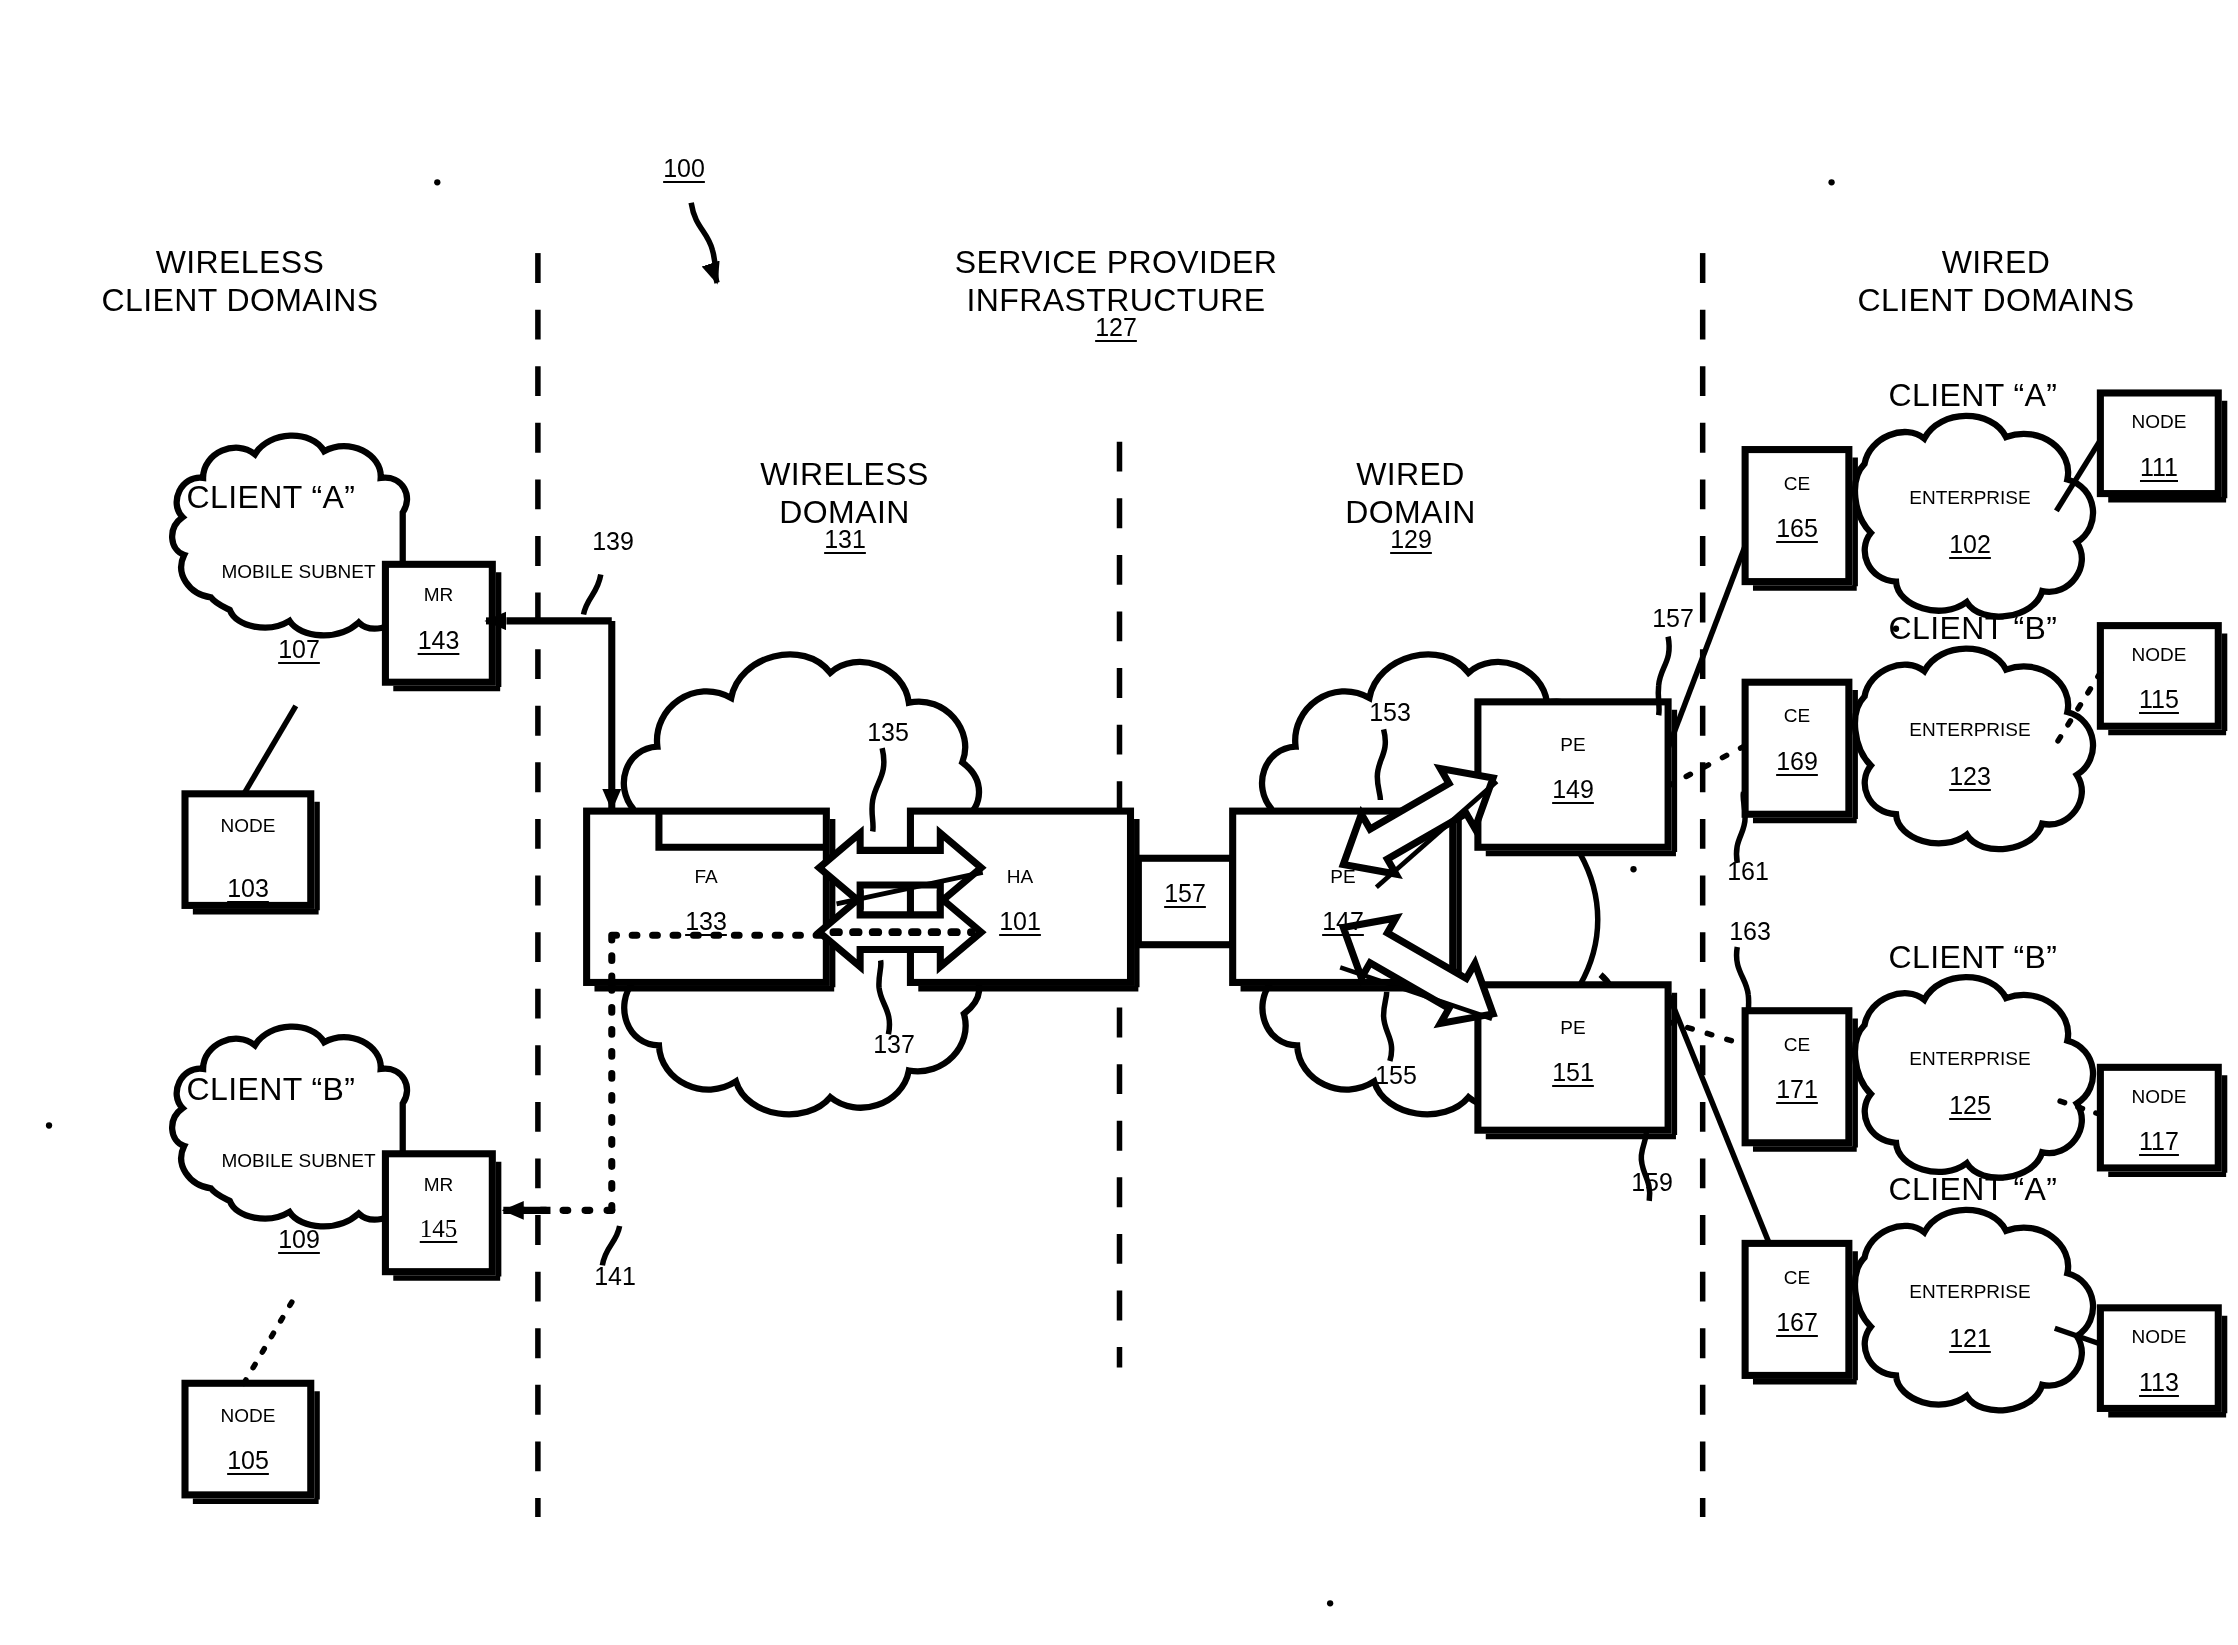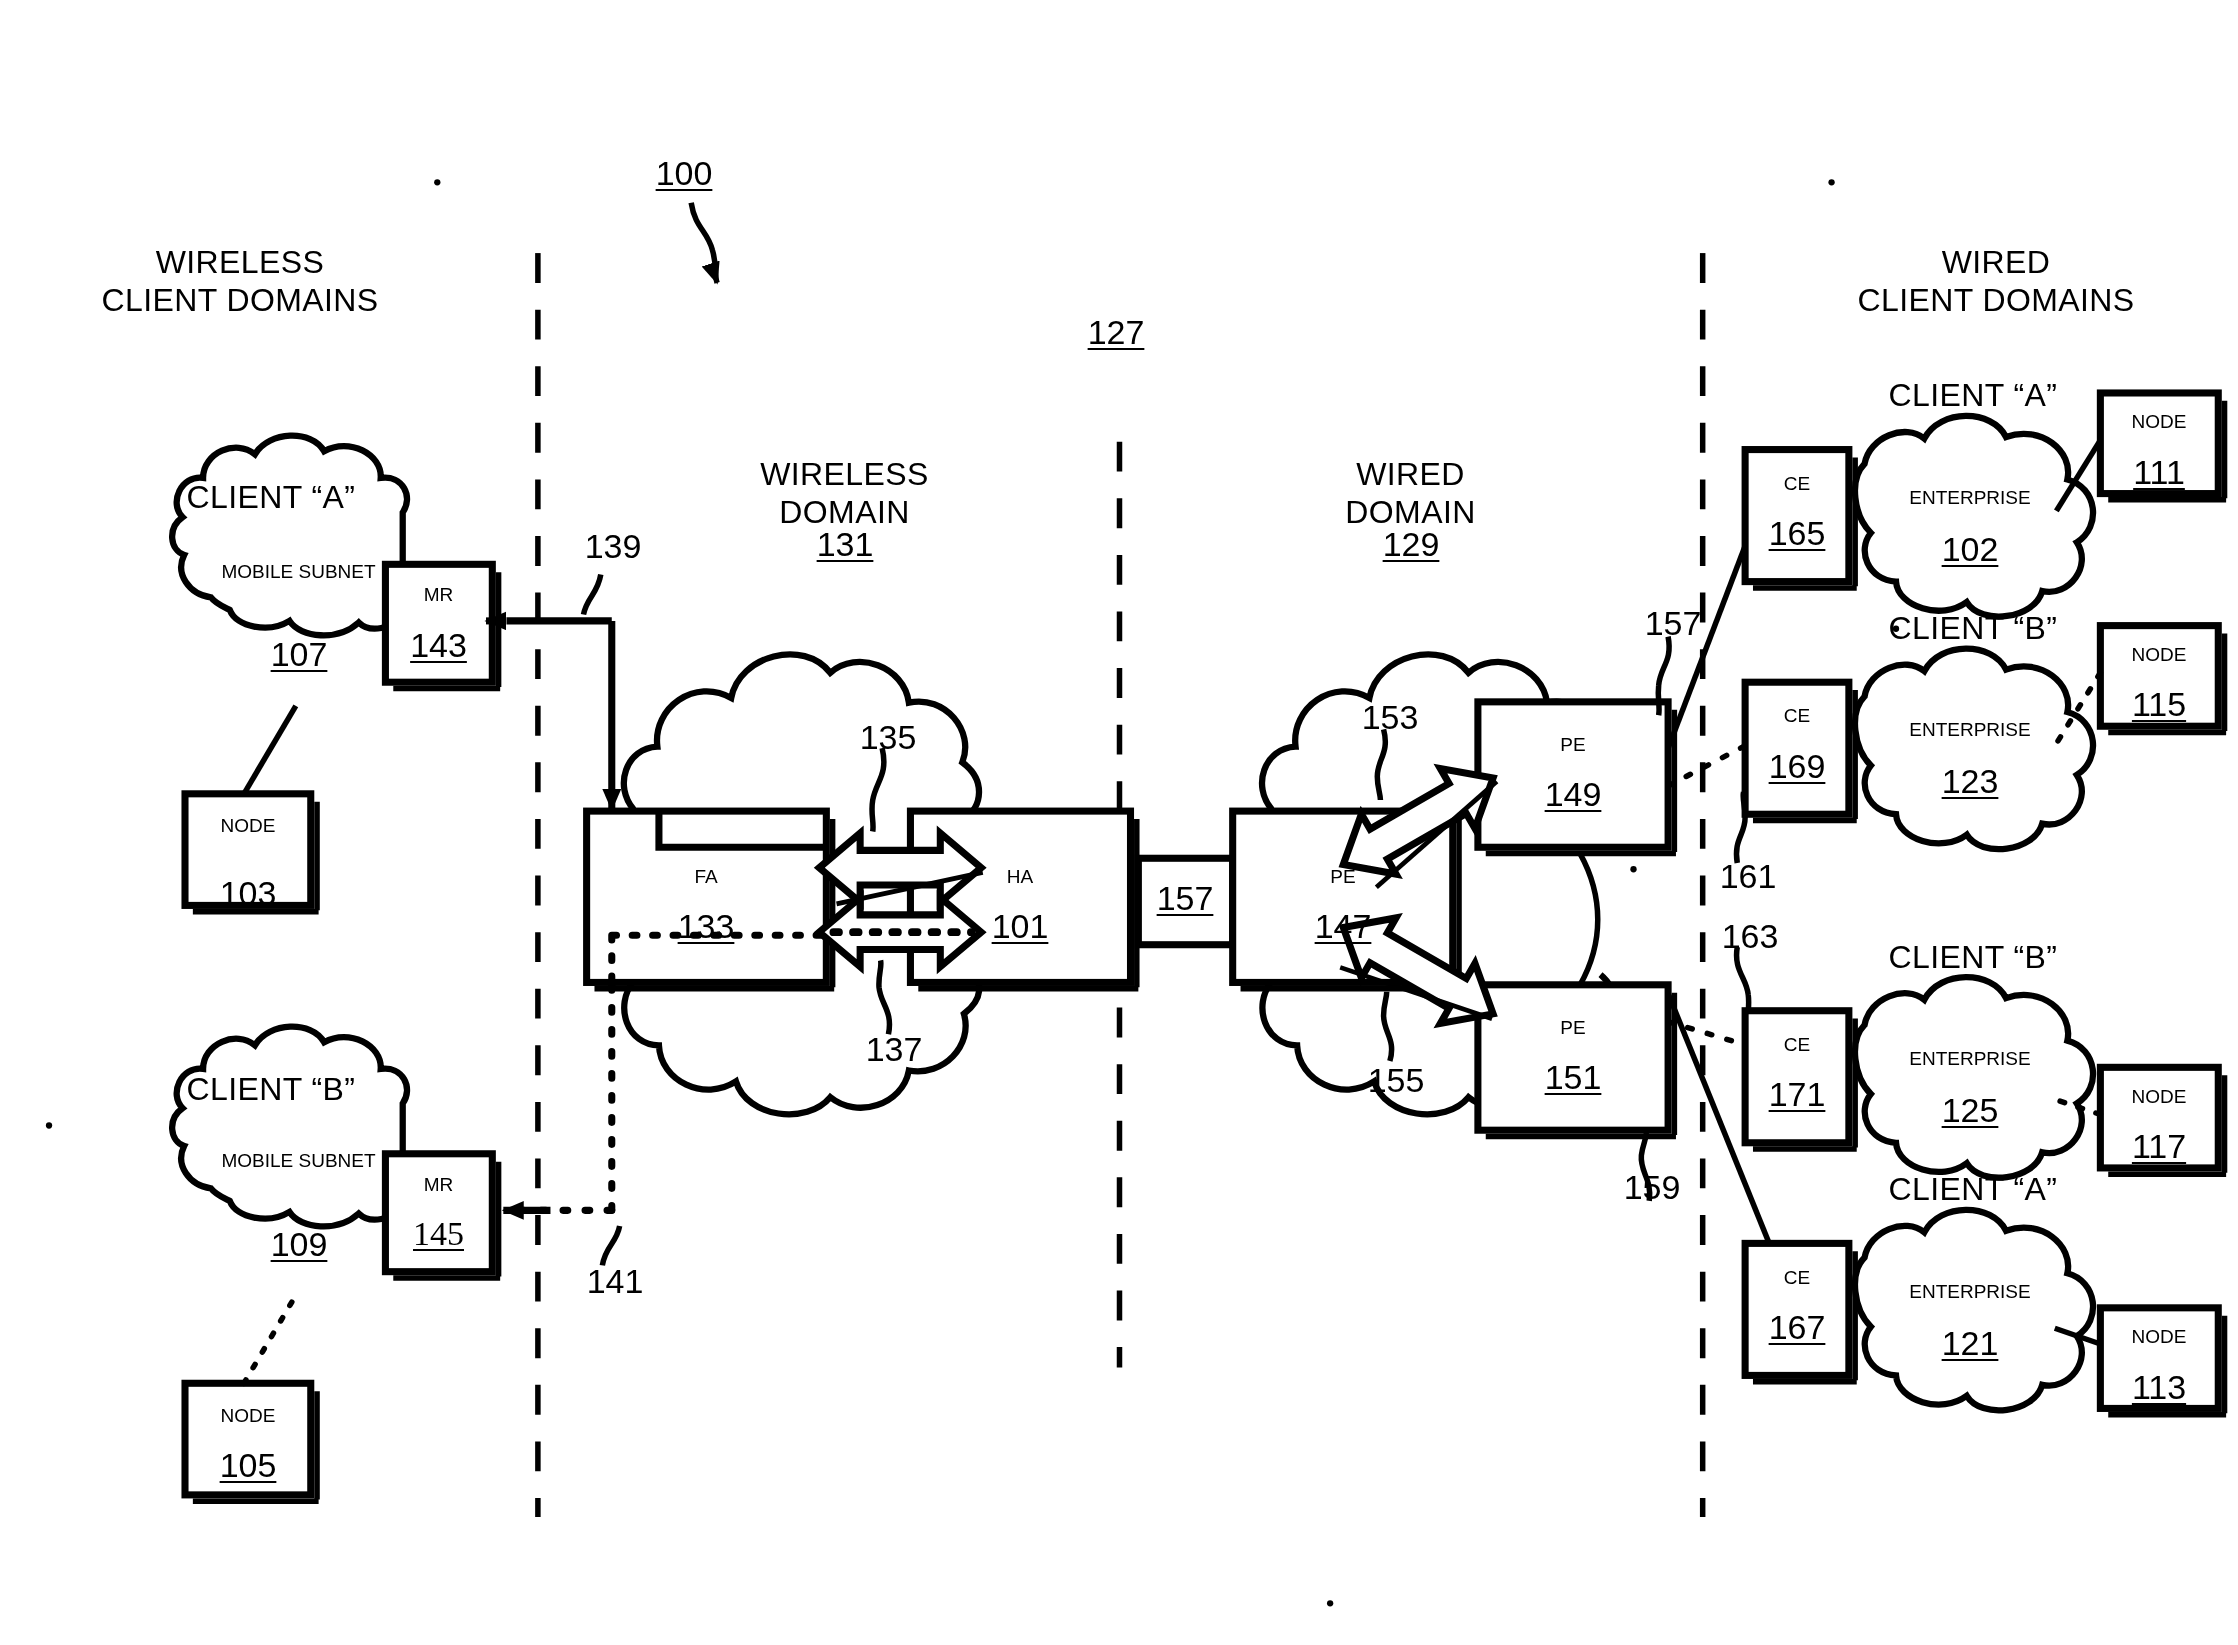--- a/index.html
+++ b/index.html
@@ -3,21 +3,21 @@
 <meta charset="utf-8">
 <style>
   html,body{margin:0;padding:0;background:#fff;}
   body{width:2239px;height:1645px;position:relative;
        font-family:"Liberation Sans","DejaVu Sans",sans-serif;
        color:#000;overflow:hidden;}
   #stage{position:absolute;left:0;top:0;width:2239px;height:1645px;}
   svg#art{position:absolute;left:0;top:0;width:2239px;height:1645px;}
   .lbl{position:absolute;text-align:center;line-height:1.18;
        font-size:32px;letter-spacing:0.4px;white-space:pre;}
-  .refnum{position:absolute;font-size:34px;text-align:center;}
+  .refnum{position:absolute;font-size:25px;text-align:center;}
   .ul{text-decoration:underline;text-underline-offset:3.9px;
       text-decoration-thickness:2.4px;}
   .boxtxt{position:absolute;text-align:center;font-size:19px;line-height:1.25;}
 </style>
 </head>
 <body>
 
 <div id="stage">
 
   <svg id="art" viewBox="0 0 2848 2093">
@@ -317,20 +317,22 @@
       <circle cx="2078" cy="1106" r="4"></circle>
       <circle cx="62" cy="1432" r="4"></circle>
       <circle cx="1692" cy="2040" r="4"></circle>
       <circle cx="2412" cy="800" r="4"></circle>
     </g>
   </svg>
 
   <div class="lbl" style="left:83px;top:244px;width:314px;">WIRELESS
 CLIENT DOMAINS</div>
 
+  <div class="lbl" style="left:935px;top:244px;width:362px;">SERVICE PROVIDER
+INFRASTRUCTURE</div>
   <div class="refnum ul" style="left:1053px;top:313px;width:126px;">127</div>
 
   <div class="lbl" style="left:1839px;top:244px;width:314px;">WIRED
 CLIENT DOMAINS</div>
 
   <div class="refnum ul" style="left:621px;top:154px;width:126px;">100</div>
 
   <div class="lbl" style="left:711px;top:456px;width:267px;">WIRELESS
 DOMAIN</div>
   <div class="refnum ul" style="left:782px;top:525px;width:126px;">131</div>

